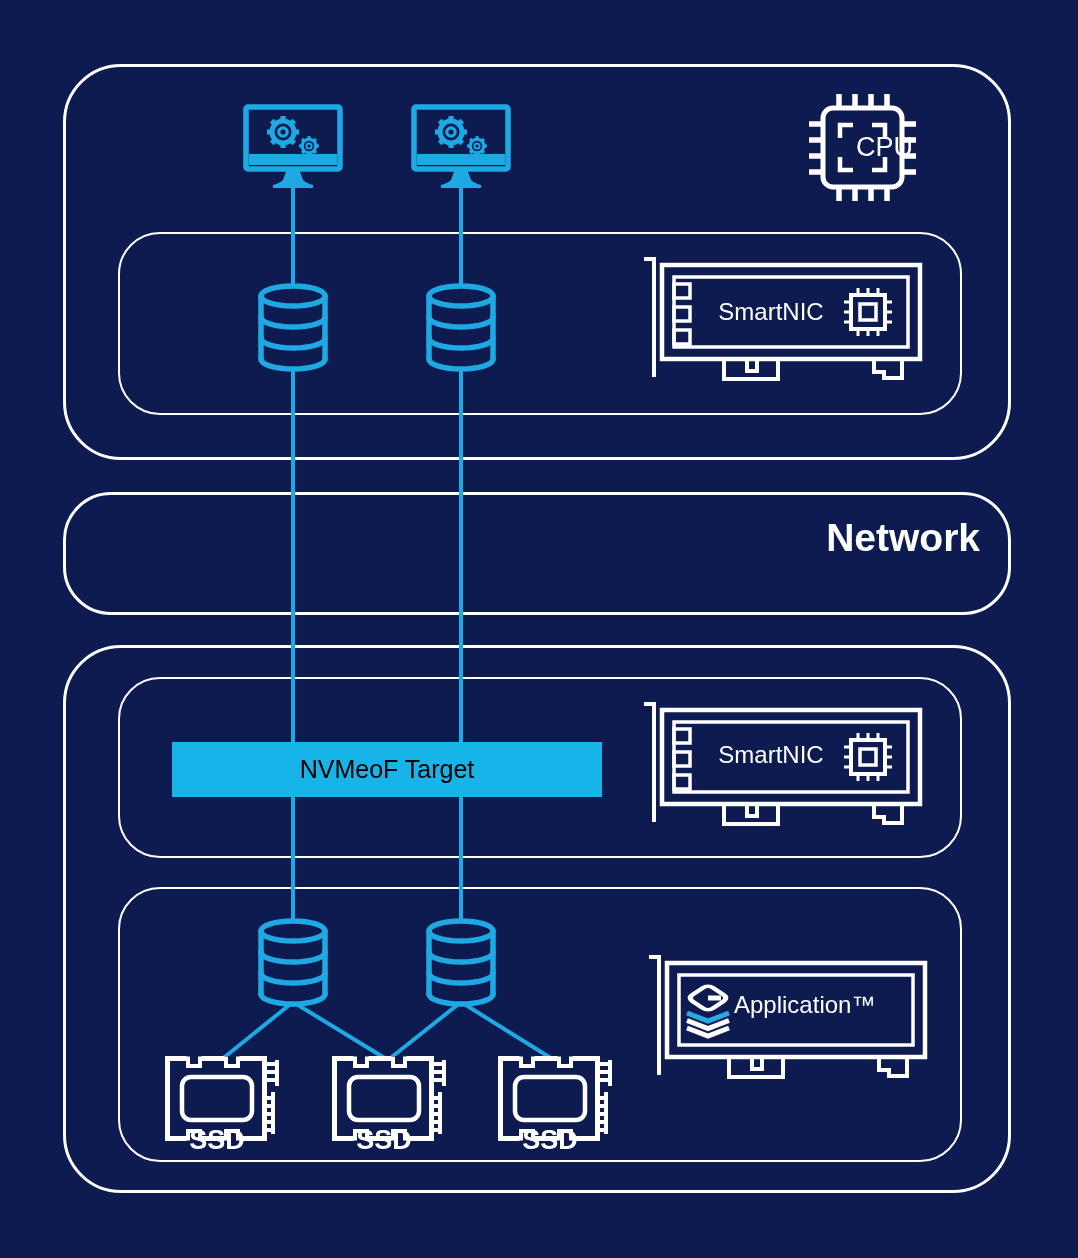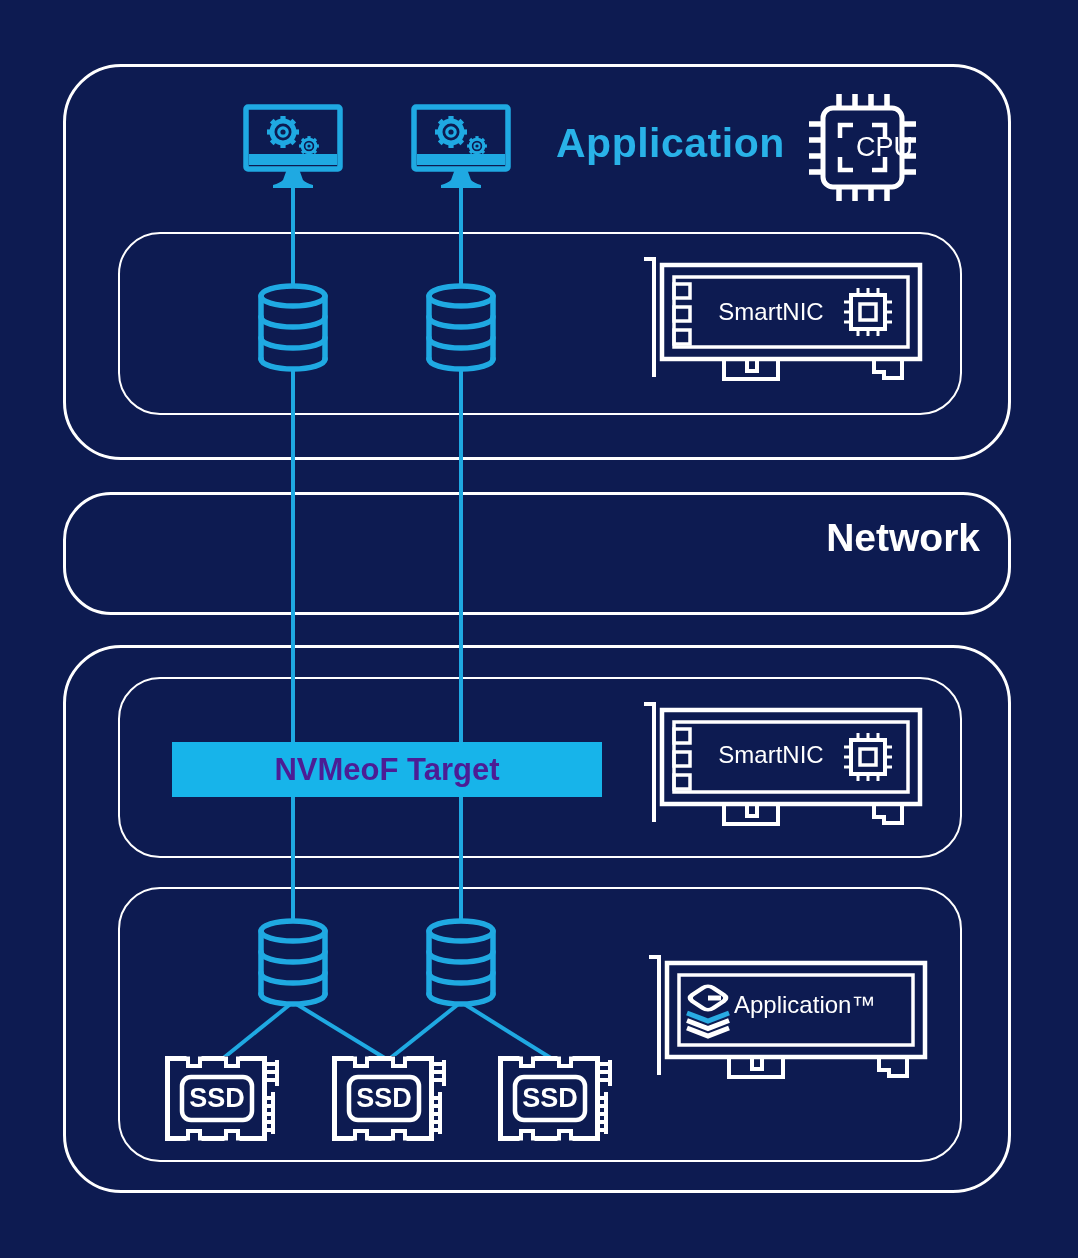--- a/index.html
+++ b/index.html
@@ -7,25 +7,25 @@
           font-family:"Liberation Sans",sans-serif;}
   .box{position:absolute;border:3px solid #ffffff;background:transparent;}
   .box.inner{border-width:2.5px;}
   .layer{position:absolute;left:0;top:0;z-index:2;}
   .lbl{position:absolute;z-index:3;color:#ffffff;}
   .app-title{left:556px;top:120px;font-size:41px;font-weight:700;color:#29b2e8;letter-spacing:0.5px;}
   .cpu-lbl{left:812px;top:131px;width:101px;text-align:right;font-size:27px;line-height:32px;}
   .net-title{right:98px;top:516px;font-size:39px;font-weight:700;}
   .nvmeof-bar{position:absolute;z-index:3;left:172px;top:742px;width:430px;height:55px;
               background:#17b4ea;display:flex;align-items:center;justify-content:center;}
-  .nvmeof-bar span{color:#4c1d95;font-size:31px;font-weight:700;font-family:"Liberation Sans",sans-serif;}
+  .nvmeof-bar span{color:#000000;font-size:25px;font-weight:400;font-family:"Liberation Sans",sans-serif;}
   .nic-lbl{left:676px;width:190px;text-align:center;font-size:24px;line-height:30px;}
   .nic1{top:297px;} .nic2{top:740px;}
   .raid-lbl{left:734px;top:990px;font-size:24px;line-height:30px;}
-  .ssd-lbl{width:70px;height:43px;top:1077px;display:flex;align-items:center;justify-content:center;
+  .ssd-lbl{width:70px;height:43px;top:1119px;display:flex;align-items:center;justify-content:center;
            font-size:27px;font-weight:700;}
   .ssd1{left:182px;} .ssd2{left:349px;} .ssd3{left:515px;}
 </style>
 </head>
 <body>
 
 <div class="canvas">
 
   <div class="box" style="left:63px;top:64px;width:942px;height:390px;border-radius:58px;"></div>
   <div class="box inner" style="left:118px;top:232px;width:840px;height:179px;border-radius:42px;"></div>
@@ -172,21 +172,20 @@
     <use href="#cyl" x="423" y="918"></use>
     <use href="#niccard" x="644" y="251"></use>
     <use href="#niccard" x="644" y="696"></use>
     <use href="#raidcard" x="649" y="949"></use>
     <use href="#cpuchip" x="808" y="93"></use>
     <use href="#ssd" x="165" y="1056"></use>
     <use href="#ssd" x="332" y="1056"></use>
     <use href="#ssd" x="498" y="1056"></use>
   </svg>
 
-  <div class="lbl app-title">Application</div>
   <div class="lbl cpu-lbl">CPU</div>
   <div class="lbl nic-lbl nic1">SmartNIC</div>
   <div class="lbl net-title">Network</div>
 
   <div class="nvmeof-bar">
     <span>NVMeoF Target</span>
   </div>
 
   <div class="lbl nic-lbl nic2">SmartNIC</div>
   <div class="lbl raid-lbl">Application™</div>

